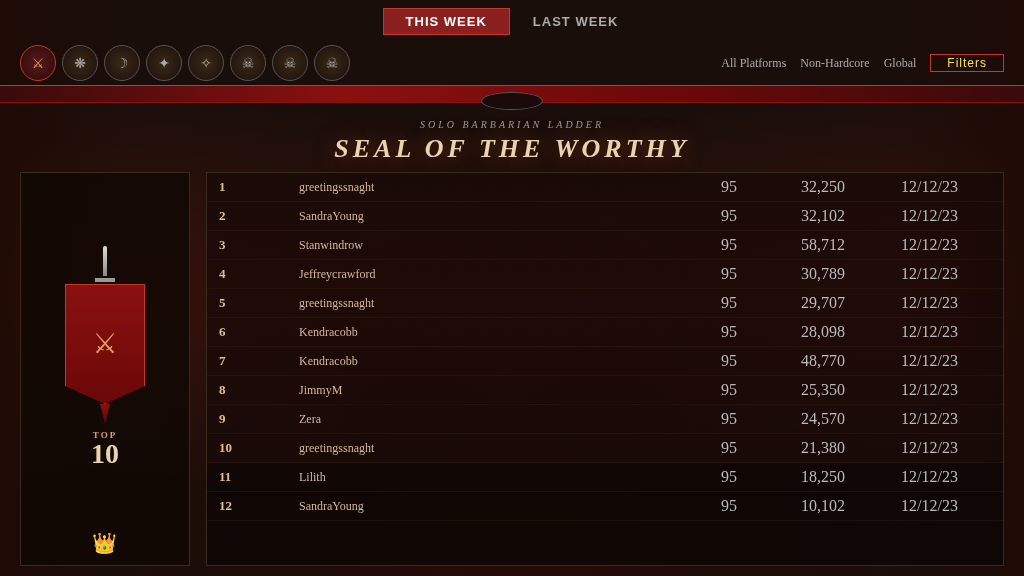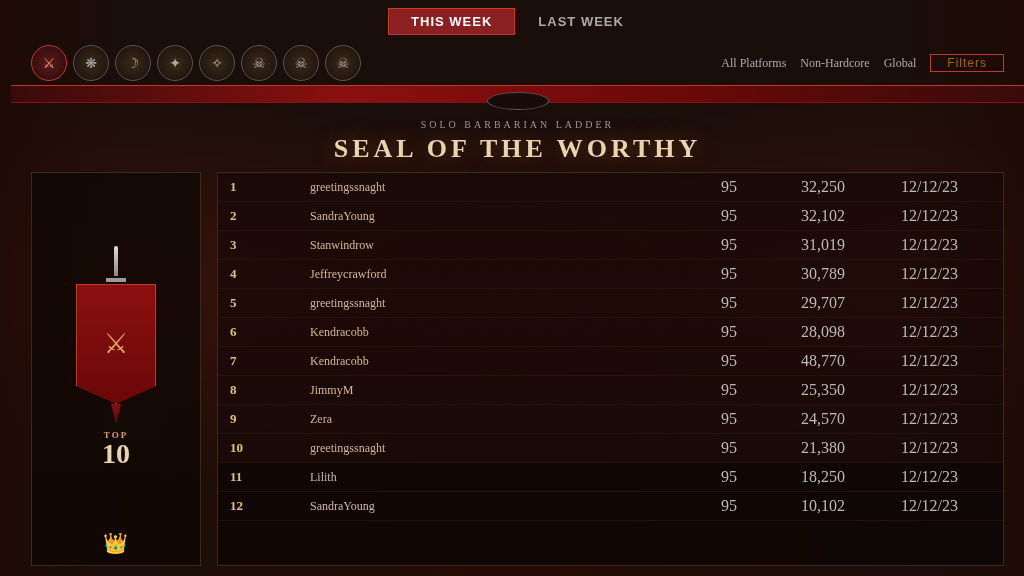--- a/index.html
+++ b/index.html
@@ -42,21 +42,20 @@
       background: linear-gradient(to left, rgba(30,10,5,0.9), transparent);
       z-index: 1;
     }
 
     .main-container {
       position: absolute;
       inset: 0;
       display: flex;
       flex-direction: column;
       z-index: 2;
-      margin-left: 11px;
     }
 
     
     .tabs-row {
       display: flex;
       justify-content: center;
       align-items: center;
       padding: 8px 0 6px;
       gap: 0;
     }
@@ -116,21 +115,21 @@
       align-items: center;
       gap: 14px;
       color: #aaa;
       font-size: 12px;
     }
 
     .filter-btn {
       padding: 1px 16px;
       background: transparent;
       border: 1.5px solid #c0392b;
-      color: #a16207;
+      color: #fde047;
       font-size: 12px;
       cursor: pointer;
       letter-spacing: 1px;
     }
 
     
     .red-stripe {
       height: 18px;
       background: linear-gradient(to right, #3a0a0a, #8b1010, #6b0808, #3a0a0a);
       border-top: 1px solid #c0392b;
@@ -147,20 +146,21 @@
       height: 16px;
       background: #1a0a0a;
       border: 1px solid #555;
       border-radius: 50%;
     }
 
     
     .ladder-title-area {
       text-align: center;
       padding: 16px 2px 8px;
+      font-style: italic;
     }
 
     .ladder-subtitle {
       font-size: 10px;
       letter-spacing: 3px;
       color: #999;
       text-transform: uppercase;
       margin-bottom: 4px;
     }
 
@@ -370,21 +370,21 @@
       <span class="rank-cell">2</span>
       <span class="player-cell">SandraYoung</span>
       <span class="level-cell">95</span>
       <span class="score-cell">32,102</span>
       <span class="date-cell">12/12/23</span>
     </div>
           <div class="table-row top-10">
       <span class="rank-cell">3</span>
       <span class="player-cell">Stanwindrow</span>
       <span class="level-cell">95</span>
-      <span class="score-cell">31,019</span>
+      <span class="score-cell">58,712</span>
       <span class="date-cell">12/12/23</span>
     </div>
           <div class="table-row top-10">
       <span class="rank-cell">4</span>
       <span class="player-cell">Jeffreycrawford</span>
       <span class="level-cell">95</span>
       <span class="score-cell">30,789</span>
       <span class="date-cell">12/12/23</span>
     </div>
           <div class="table-row top-10">

